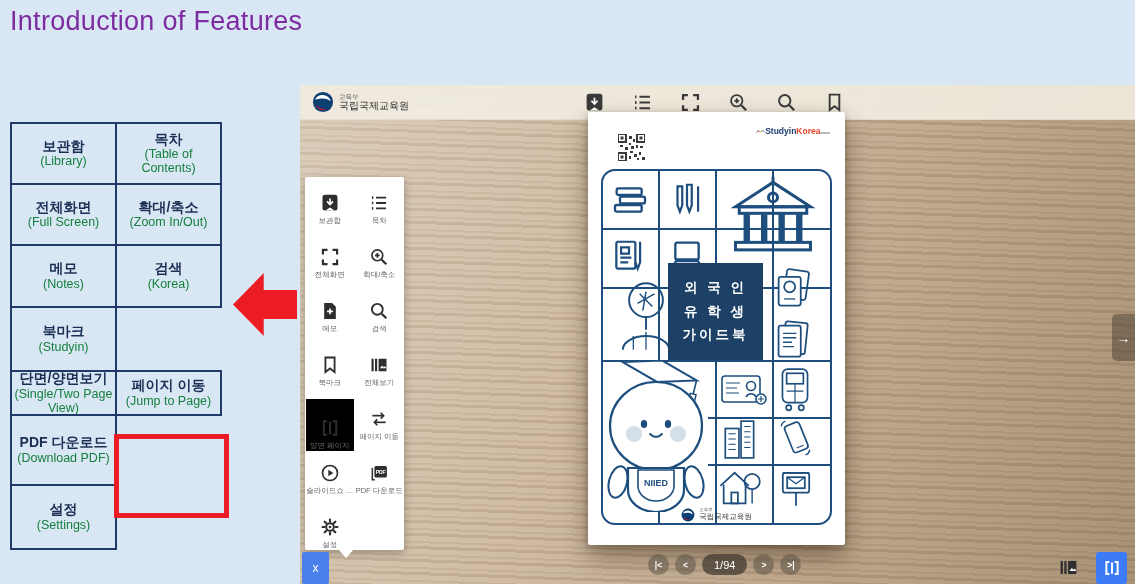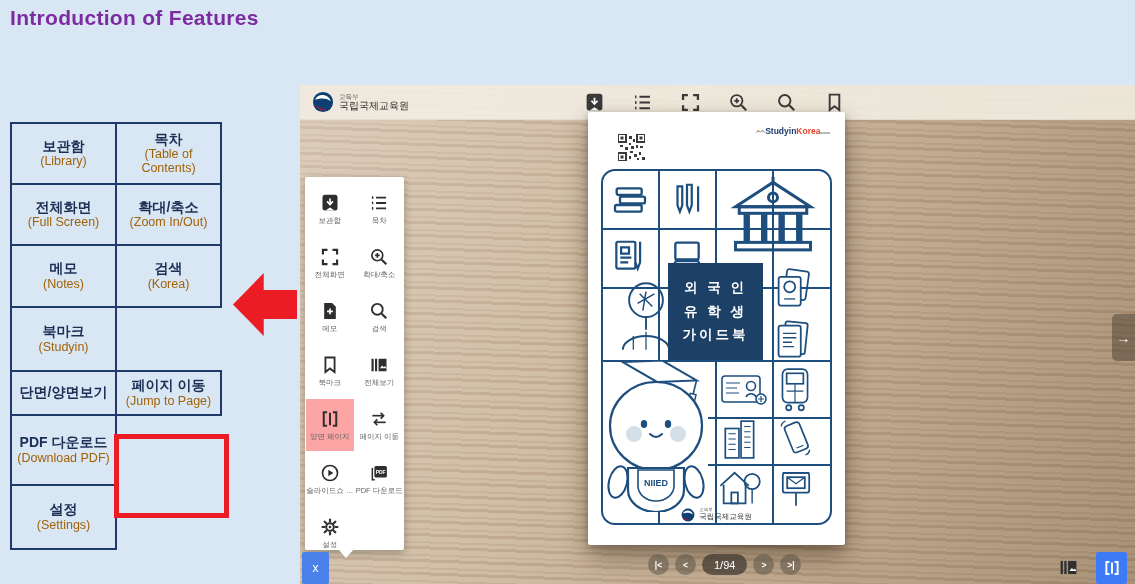--- a/index.html
+++ b/index.html
@@ -1,30 +1,30 @@
 <!DOCTYPE html>
 <html><head>
 <meta charset="utf-8">
 <style>
   html,body{margin:0;padding:0;background:#d9e6f4;}
   *{box-sizing:border-box;}
   .canvas{position:relative;width:1135px;height:584px;background:#d9e6f4;
           font-family:"Liberation Sans","DejaVu Sans",sans-serif;overflow:hidden;}
-  .page-title{position:absolute;left:10px;top:6px;font-size:21px;font-weight:bold;
+  .page-title{position:absolute;left:10px;top:6px;font-size:27px;font-weight:normal;
               color:#7c2ba0;letter-spacing:.3px;}
   
   .ftable{position:absolute;left:10px;top:122px;width:214px;}
   .frow{display:flex;margin-top:-2px;}
   .frow:first-child{margin-top:0;}
   .fcell{width:107px;border:2px solid #1f3a68;background:#d9e6f4;display:flex;
          flex-direction:column;align-items:center;justify-content:center;
          text-align:center;padding:2px 1px;line-height:1.12;}
   .fcell + .fcell{margin-left:-2px;}
   .fcell .ko{font-size:14px;font-weight:bold;color:#1b2f55;}
-  .fcell .en{font-size:12.5px;color:#a16207;}
+  .fcell .en{font-size:12.5px;color:#15803d;}
   .hl-box{position:absolute;left:104px;top:312px;width:115px;height:84px;
           border:5px solid #ec1c24;z-index:4;}
   .red-arrow{position:absolute;left:233px;top:273px;width:64px;height:63px;background:#ec1c24;
              clip-path:polygon(0 50%,48% 0,48% 27%,100% 27%,100% 73%,48% 73%,48% 100%);}
   
   .viewer{position:absolute;left:300px;top:85px;width:835px;height:535px;overflow:hidden;
     background:
       linear-gradient(112deg,rgba(255,255,255,.30),rgba(255,255,255,.08) 35%,rgba(92,62,32,.16) 72%,rgba(70,45,20,.28)),
       repeating-linear-gradient(2deg,#cdb89e 0 3px,#c3ac90 3px 5px,#cdb89e 5px 10px,#bda489 10px 13px),
       #c8b096;}
@@ -41,21 +41,21 @@
   .panel{position:absolute;left:5px;top:92px;width:99px;height:373px;background:#fff;
          border-radius:2px;box-shadow:0 3px 10px rgba(0,0,0,.28);
          display:grid;grid-template-columns:1fr 1fr;align-content:start;padding-top:5px;}
   .panel-tail{position:absolute;left:38px;top:464px;width:0;height:0;
               border-left:8px solid transparent;border-right:8px solid transparent;
               border-top:9px solid #fff;}
   .mi{height:52px;display:flex;flex-direction:column;align-items:center;justify-content:center;
       gap:3px;cursor:pointer;margin:1px;}
   .mi .mic{width:20px;height:20px;color:#2e2e2e;}
   .mi .lbl{font-size:7.5px;color:#666;white-space:nowrap;}
-  .mi.sel{background:#fca5a5;}
+  .mi.sel{background:#000000;justify-content:flex-end;}
   .close-btn{position:absolute;left:2px;top:467px;width:27px;height:32px;background:#4a80ea;
              color:#fff;font-size:12px;display:flex;align-items:center;justify-content:center;
              border-radius:2px;cursor:pointer;}
   
   .book{position:absolute;left:288px;top:27px;width:257px;height:433px;background:#fff;
         border-radius:2px;box-shadow:0 12px 26px rgba(55,35,15,.45),0 2px 6px rgba(0,0,0,.25);}
   .qr{position:absolute;left:30px;top:22px;width:27px;height:27px;}
   .sik{position:absolute;left:168px;top:12px;width:74px;display:flex;align-items:center;}
   .sik .t{font-size:8.5px;font-weight:bold;line-height:1;}
   .sik .t .s1{color:#1a3c6e;} .sik .t .s2{color:#e8452c;}
@@ -124,20 +124,21 @@
     </div>
     <div class="frow" style="height:66px">
       <div class="fcell">
         <span class="ko">북마크</span>
         <span class="en">(Studyin)</span>
       </div>
     </div>
     <div class="frow" style="height:46px">
       <div class="fcell">
         <span class="ko">단면/양면보기</span>
+        <span class="en">(Single/Two Page View)</span>
       </div>
       <div class="fcell">
         <span class="ko">페이지 이동</span>
         <span class="en">(Jump to Page)</span>
       </div>
     </div>
     <div class="frow" style="height:72px">
       <div class="fcell">
         <span class="ko">PDF 다운로드</span>
         <span class="en">(Download PDF)</span>

